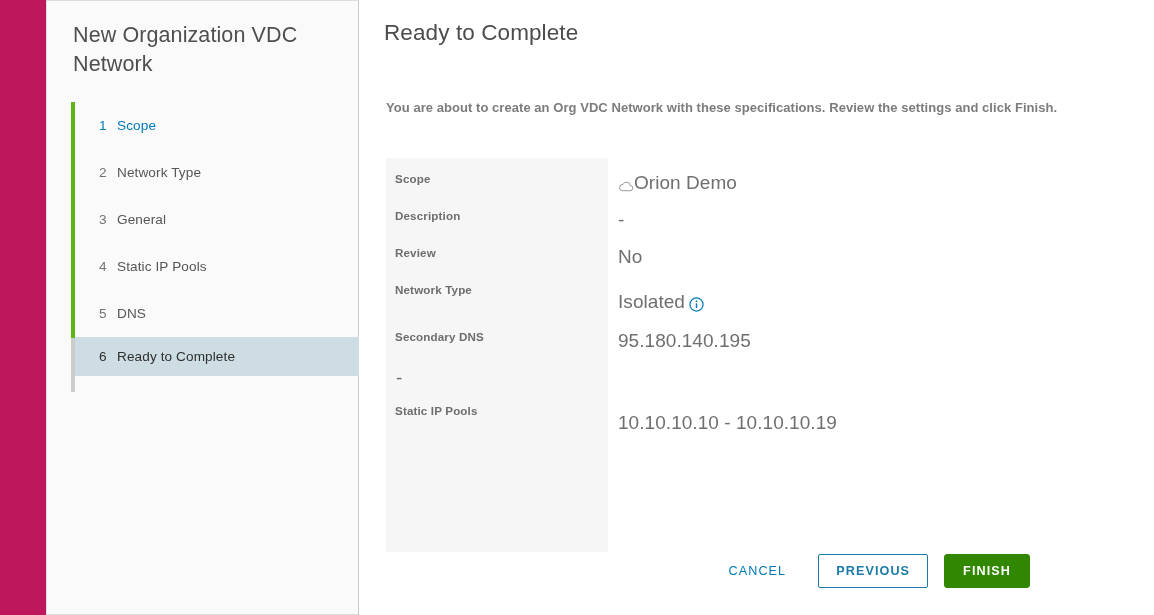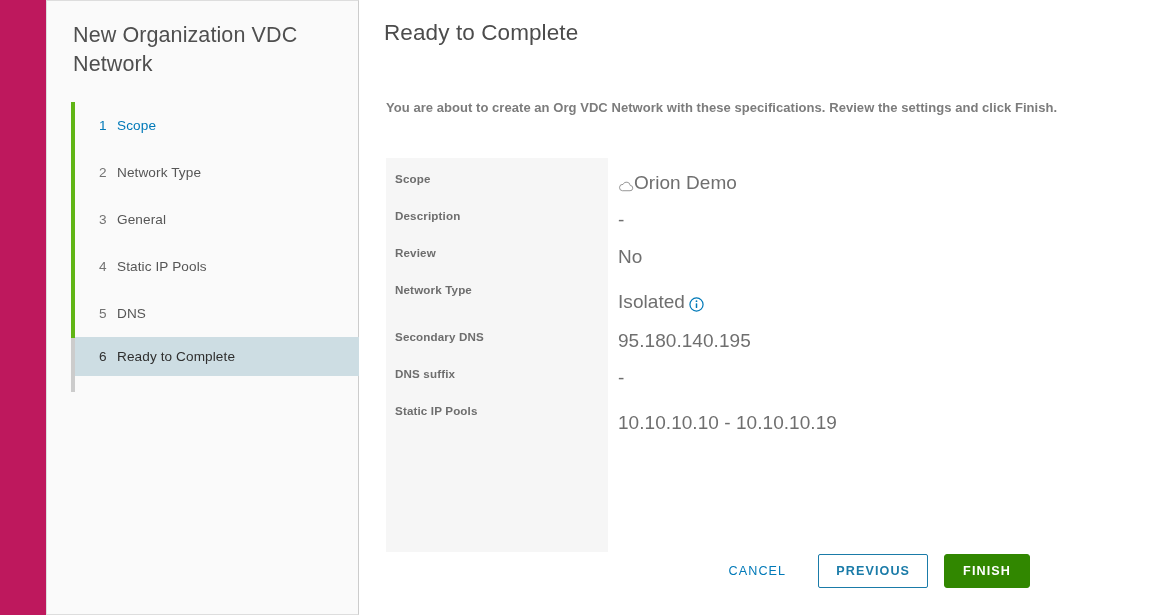--- a/index.html
+++ b/index.html
@@ -298,21 +298,20 @@
 
 
       <div class="row">
         <div class="lab">Secondary DNS</div>
         <div class="val">
           <span>95.180.140.195</span>
         </div>
       </div>
 
       <div class="row">
-        <div class="lab">DNS suffix</div>
         <div class="val">
           <span>-</span>
         </div>
       </div>
 
       <div class="row tall">
         <div class="lab">Static IP Pools</div>
         <div class="val">
           <span>10.10.10.10 - 10.10.10.19</span>
         </div>

